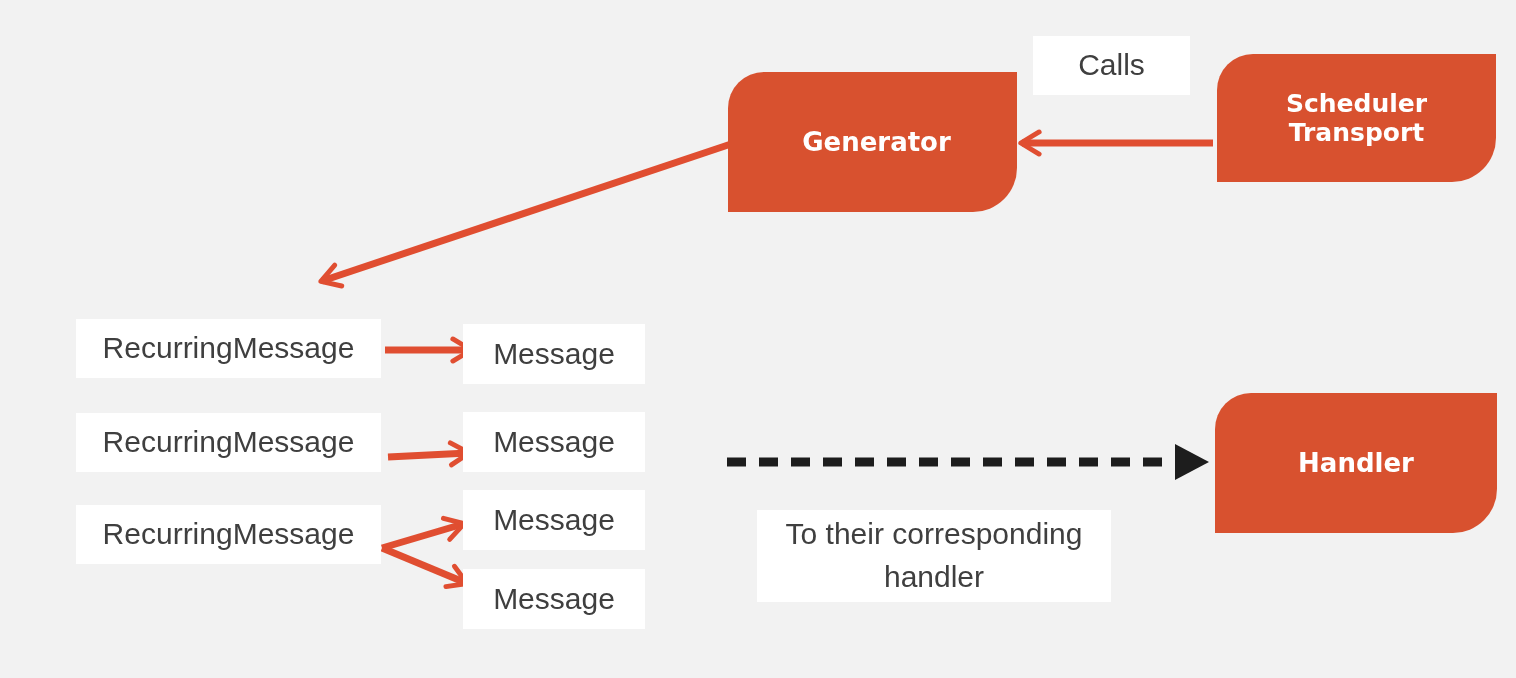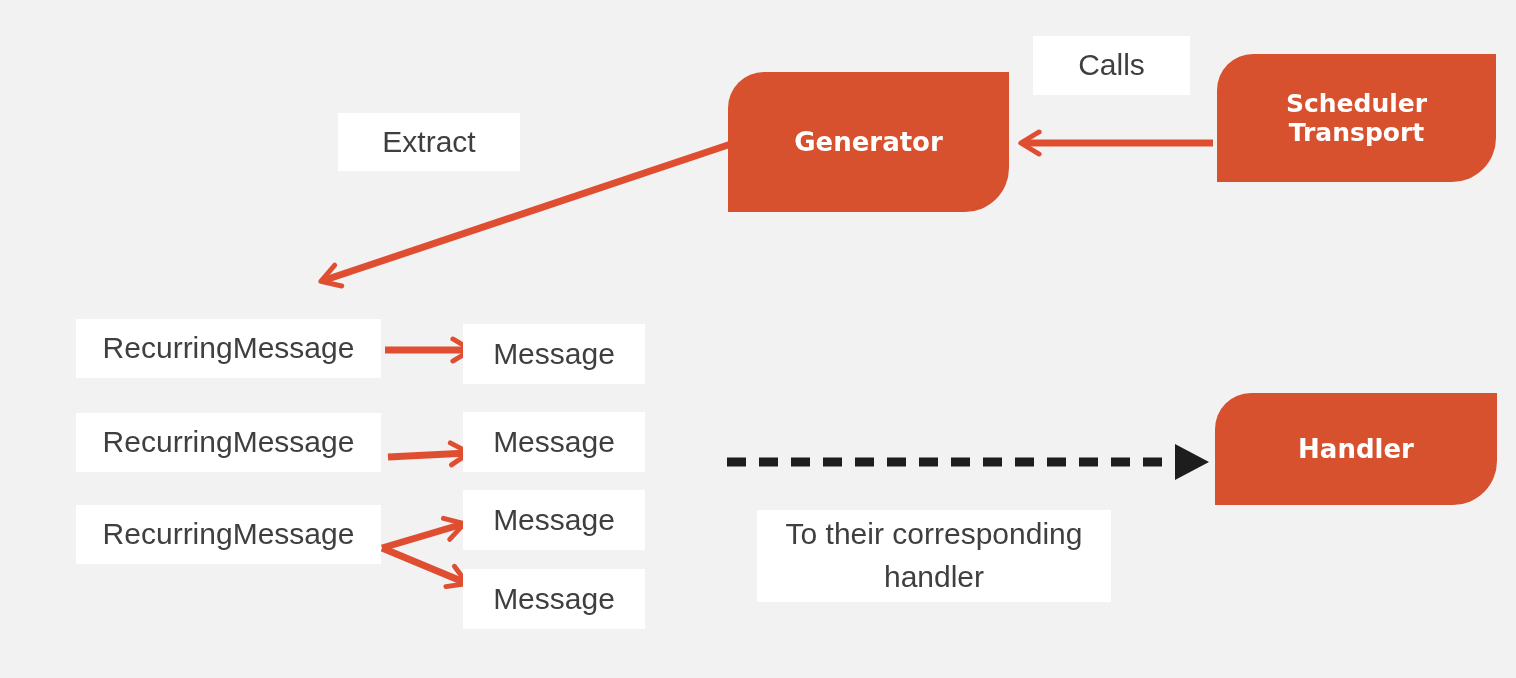--- a/index.html
+++ b/index.html
@@ -18,23 +18,23 @@
     color: var(--node-text, #ffffff);
     border-radius: 36px 0 44px 0;
     display: flex;
     align-items: center;
     justify-content: center;
     font-family: "DejaVu Sans", sans-serif;
     font-weight: bold;
     font-size: 26px;
     text-align: center;
   }
-  .node-generator { left: 728px; top: 72px;  width: 281px; height: 140px; }
+  .node-generator { left: 728px; top: 72px;  width: 281px; height: 140px; padding-left: 8px; }
   .node-scheduler { left: 1217px; top: 54px; width: 279px; height: 128px; font-size: 25px; }
-  .node-handler   { left: 1215px; top: 393px; width: 282px; height: 112px; }
+  .node-handler   { left: 1215px; top: 393px; width: 282px; height: 140px; }
 
   .wlabel {
     position: absolute;
     background: var(--label-bg, #ffffff);
     color: var(--label-text, #3f3f3f);
     display: flex;
     align-items: center;
     justify-content: center;
     font-size: 30px;
     text-align: center;
@@ -116,23 +116,20 @@
   </div>
 
   <div class="node node-handler">
     <span>Handler</span>
   </div>
 
   <div class="wlabel lbl-calls">
     <span>Calls</span>
   </div>
 
-  <div class="wlabel lbl-extract">
-    <span>Extract</span>
-  </div>
 
   <div class="wlabel lbl-tohandler">
     <span>To their corresponding handler</span>
   </div>
 
   <div class="wlabel rm-box rm-1">
     <span>RecurringMessage</span>
   </div>
   <div class="wlabel rm-box rm-2">
     <span>RecurringMessage</span>

